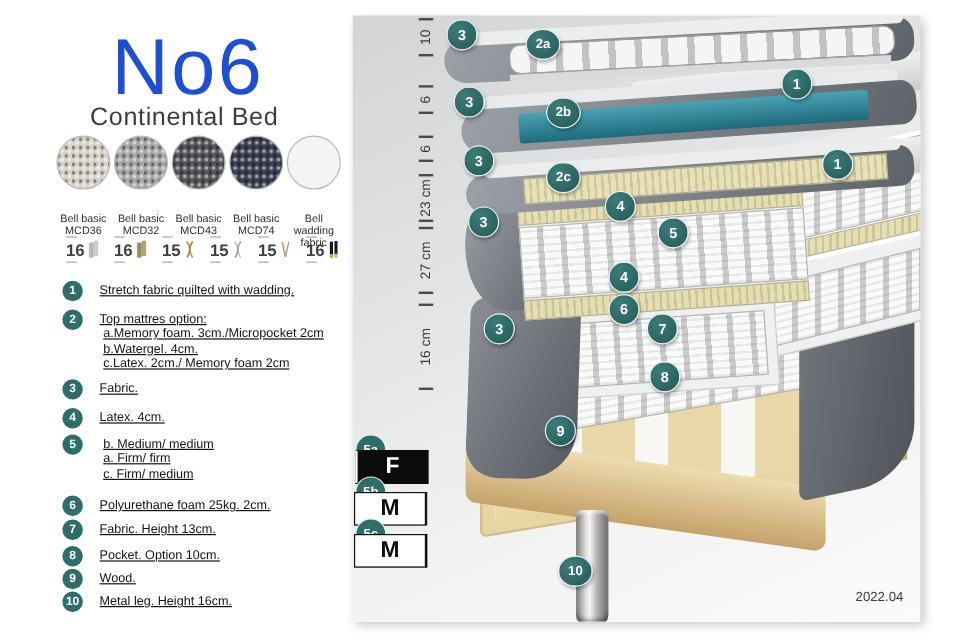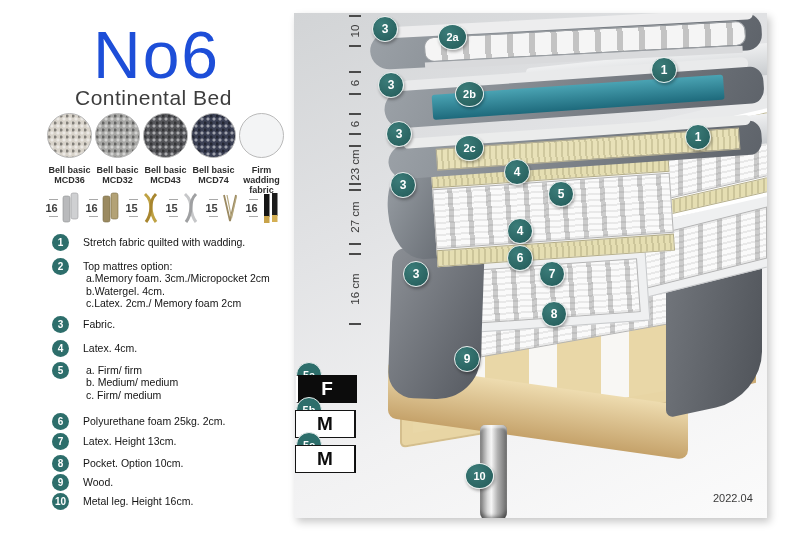--- a/index.html
+++ b/index.html
@@ -14,31 +14,31 @@
     color:#3d3d3d;letter-spacing:.5px;}
   .fabrics{position:absolute;left:47px;top:113px;display:flex;gap:3px;}
   .fabric{width:45px;text-align:center;}
   .fab-circle{width:43px;height:43px;border-radius:50%;border:1px solid #b9b9b9;
     position:relative;overflow:hidden;margin:0 auto;}
   .fab-circle.woven::after{content:"";position:absolute;inset:0;
     background-image:
       radial-gradient(circle at 1px 2px, rgba(0,0,0,.40) 1.2px, transparent 1.9px),
       radial-gradient(circle at 4px 5px, rgba(255,255,255,.5) 1.2px, transparent 1.9px);
     background-size:6px 7px;}
-  .fab-label{margin-top:7px;font-size:9px;line-height:10px;color:#2e2e2e;font-weight:bold;}
+  .fab-label{margin-top:19px;font-size:9px;line-height:10px;color:#2e2e2e;}
   .legsrow{position:absolute;left:44px;top:187px;display:flex;gap:1px;}
   .legcell{width:39px;height:42px;display:flex;align-items:center;justify-content:center;gap:2px;}
-  .legnum{display:flex;flex-direction:column;align-items:flex-end;gap:2px;
-    font-size:11px;font-weight:bold;color:#3f3f3f;}
+  .legnum{display:flex;flex-direction:column;align-items:flex-start;gap:2px;
+    font-size:14px;font-weight:bold;color:#3f3f3f;margin-left:11px;}
   .legnum .dash{width:9px;height:1px;background:#a9a9a9;}
   .lrow{position:absolute;left:52px;display:flex;align-items:flex-start;}
   .lbadge{flex:0 0 auto;width:17px;height:17px;border-radius:50%;background:#2d6e6b;
     color:#fff;font-size:10px;font-weight:bold;display:flex;align-items:center;
     justify-content:center;margin-right:14px;}
-  .ltext{font-size:10.5px;line-height:12.3px;color:#141414;padding-top:2px;}
+  .ltext{font-size:10.5px;line-height:12.3px;color:#141414;padding-top:2px;text-decoration:underline;}
   .lsub{margin-left:3px;}
   
   #panel{position:absolute;left:294px;top:13px;width:473px;height:505px;
     background:linear-gradient(155deg,#d2d4d6 0%,#e2e3e5 35%,#f1f1f2 65%,#fbfbfb 100%);
     box-shadow:3px 4px 8px rgba(0,0,0,.22);overflow:hidden;}
   #panel *{position:absolute;}
   .dim{left:46px;width:30px;color:#3a3a3a;}
   .dim .tick{left:50%;margin-left:-6px;width:12px;height:2px;background:#4a4a4a;}
   .dim .tick.t{top:0;} .dim .tick.b{bottom:0;}
   .dim .dlabel{left:50%;top:50%;transform:translate(-50%,-50%) rotate(-90deg);
@@ -90,21 +90,21 @@
   <div class="fabric">
     <div class="fab-circle woven" style="background-color: rgb(85, 86, 90);"></div>
     <div class="fab-label"><span>Bell basic</span><br><span>MCD43</span></div>
   </div>
   <div class="fabric">
     <div class="fab-circle woven" style="background-color: rgb(59, 64, 84);"></div>
     <div class="fab-label"><span>Bell basic</span><br><span>MCD74</span></div>
   </div>
   <div class="fabric">
     <div class="fab-circle" style="background-color: rgb(243, 244, 245);"></div>
-    <div class="fab-label"><span>Firm</span><br><span>wadding fabric</span></div>
+    <div class="fab-label"><span>Bell</span><br><span>wadding fabric</span></div>
   </div>
 </div>
 
 <div class="legsrow">
   <div class="legcell">
     <span class="legnum">
         <span class="dash"></span>
         <span>16</span>
         <span class="dash"></span>
       </span>
@@ -189,32 +189,32 @@
   <span class="lbadge">3</span>
   <span class="ltext">Fabric.</span>
 </div>
 <div class="lrow" style="top:340px">
   <span class="lbadge">4</span>
   <span class="ltext">Latex. 4cm.</span>
 </div>
 <div class="lrow" style="top:362px">
   <span class="lbadge">5</span>
   <span class="ltext">
+    <div class="lsub">b. Medium/ medium</div>
     <div class="lsub">a. Firm/ firm</div>
-    <div class="lsub">b. Medium/ medium</div>
     <div class="lsub">c. Firm/ medium</div>
   </span>
 </div>
 <div class="lrow" style="top:413px">
   <span class="lbadge">6</span>
   <span class="ltext">Polyurethane foam 25kg. 2cm.</span>
 </div>
 <div class="lrow" style="top:433px">
   <span class="lbadge">7</span>
-  <span class="ltext">Latex. Height 13cm.</span>
+  <span class="ltext">Fabric. Height 13cm.</span>
 </div>
 <div class="lrow" style="top:455px">
   <span class="lbadge">8</span>
   <span class="ltext">Pocket. Option 10cm.</span>
 </div>
 <div class="lrow" style="top:474px">
   <span class="lbadge">9</span>
   <span class="ltext">Wood.</span>
 </div>
 <div class="lrow" style="top:493px">

